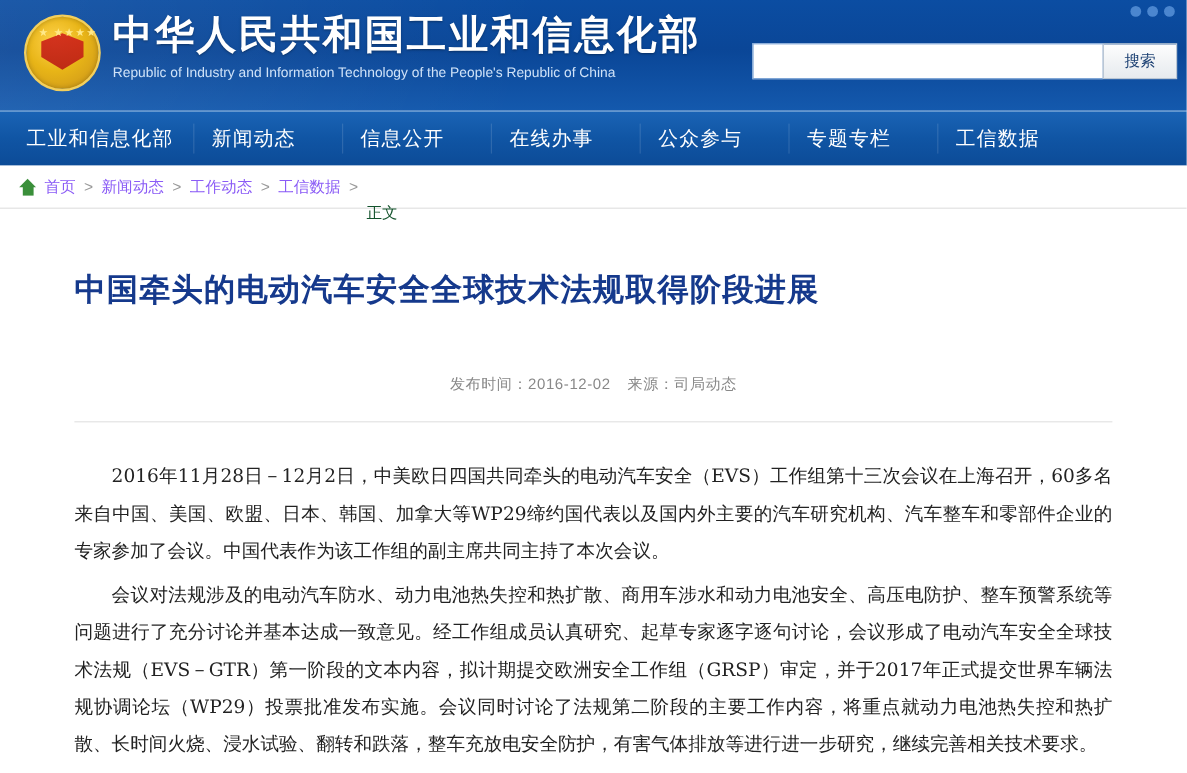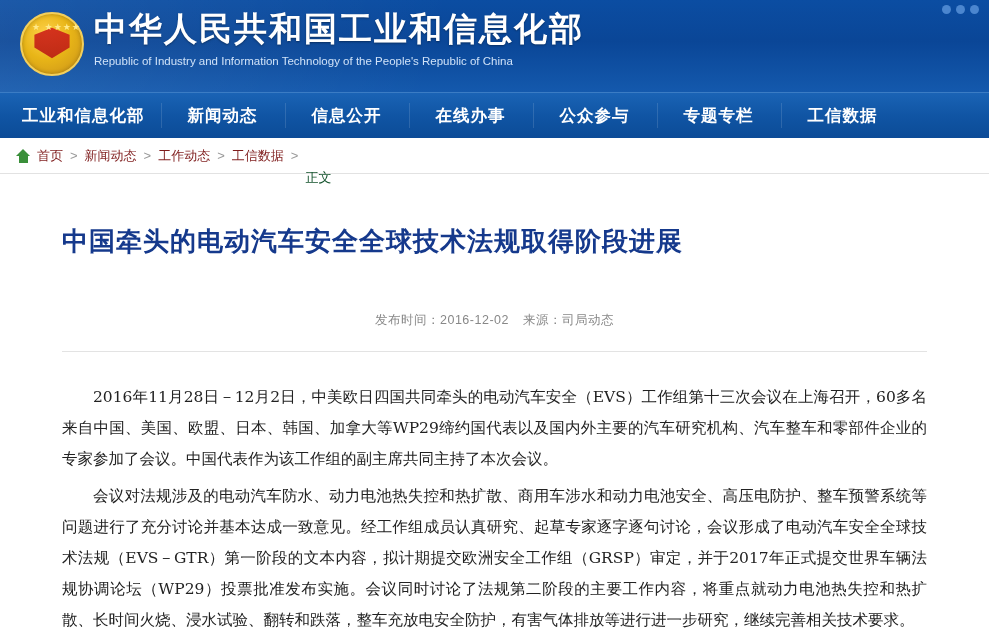--- a/index.html
+++ b/index.html
@@ -123,27 +123,26 @@
     height: 46px;
     background: linear-gradient(to bottom, #1a63b5 0%, #1055a4 50%, #0c4b97 100%);
     border-top: 1px solid #3b7cc4;
     display: flex;
     align-items: stretch;
     padding-left: 6px;
   }
   .nav-item {
     color: #ffffff;
     font-size: 16.5px;
-    font-weight: bold;
+    font-weight: normal;
     letter-spacing: 1px;
     display: flex;
     align-items: center;
     padding: 0 16px;
     min-width: 124px;
-    justify-content: center;
     cursor: pointer;
     position: relative;
     white-space: nowrap;
   }
   .nav-item + .nav-item::before {
     content: "";
     position: absolute;
     left: 0; top: 10px; bottom: 10px;
     width: 1px;
     background: rgba(255,255,255,0.13);
@@ -173,21 +172,21 @@
     border-left: 7.5px solid transparent;
     border-right: 7.5px solid transparent;
     border-bottom: 7px solid #3a8f3a;
   }
   .home-icon .body {
     position: absolute;
     left: 3px; top: 6px;
     width: 9px; height: 8px;
     background: #3a8f3a;
   }
-  .crumb-link { color: #7f1d1d; text-decoration: none; cursor: pointer; }
+  .crumb-link { color: #8b5cf6; text-decoration: none; cursor: pointer; }
   .crumb-sep { margin: 0 7px; color: #999; }
   .crumb-current { color: #14532d; margin-top: 44px; }
 
   
   .article {
     padding: 0 62px;
   }
   .article-title {
     text-align: left;
     font-size: 26px;
@@ -241,20 +240,24 @@
     <div class="circle"></div>
     <div class="inner"></div>
     <div class="stars">★ ★★★★</div>
   </div>
 
   <div class="title-block">
     <div class="title-cn">中华人民共和国工业和信息化部</div>
     <div class="title-en">Republic of Industry and Information Technology of the People's Republic of China</div>
   </div>
 
+  <div class="search-area">
+    <input class="search-input" type="text" placeholder="" style="">
+    <button class="search-btn">搜索</button>
+  </div>
 </div>
 
 <div class="main-nav">
   <div class="nav-item">
     <span>工业和信息化部</span>
   </div>
   <div class="nav-item">
     <span>新闻动态</span>
   </div>
   <div class="nav-item">

